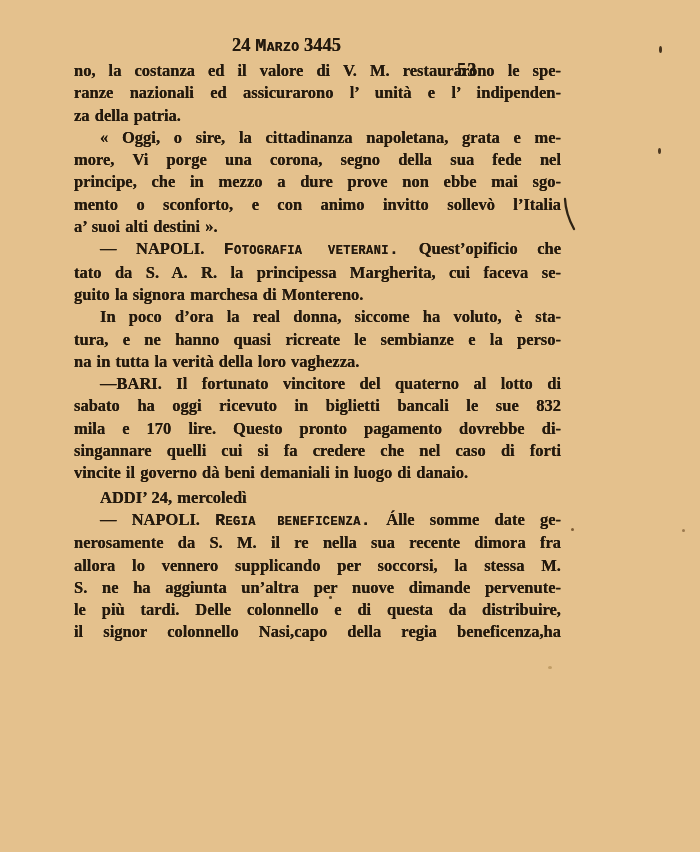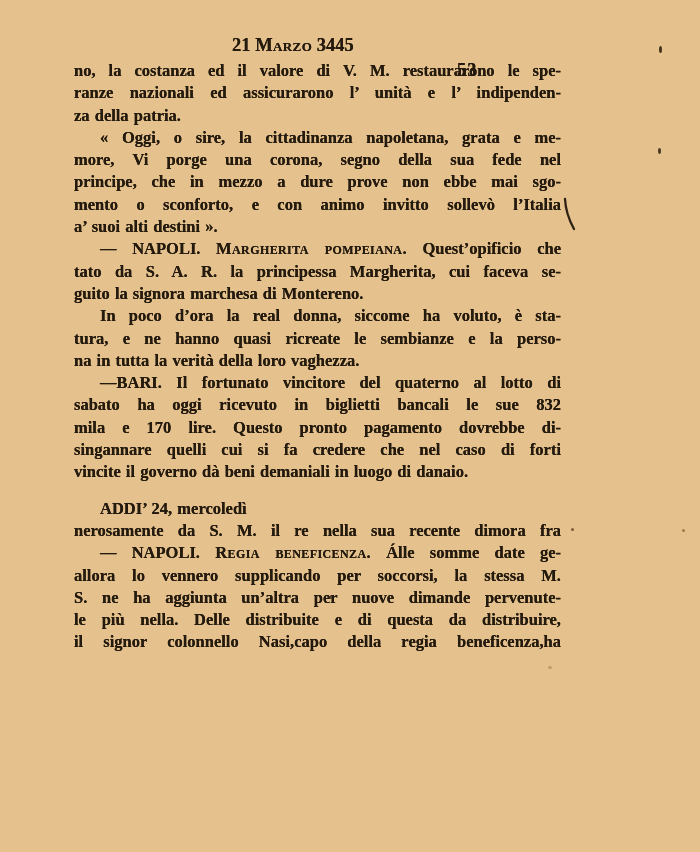--- a/index.html
+++ b/index.html
@@ -24,63 +24,63 @@
   
   .text-block {
     position: absolute; top: 60px; left: 74px; width: 487px;
     font-size: 16.5px; font-weight: 700; line-height: 22.3px;
     text-shadow: 0 0 0.45px currentColor;
     word-spacing: 1px;
   }
   .line { white-space: nowrap; }
   .line.fill { white-space: normal; text-align: justify; text-align-last: justify; }
   .line.ind { padding-left: 26px; }
-  .line.gap { margin-top: 14px; }
-  .sc { font-variant: small-caps; letter-spacing: 0.4px; }
+  .line.gap { margin-top: 2px; }
+  .sc { font-variant: small-caps; letter-spacing: 0.4px; font-family: Liberation Mono, monospace; }
 
   
   .speck { position: absolute; border-radius: 50%; }
   .stroke-svg { position: absolute; }
 </style>
 </head>
 <body>
 
 <div class="page">
 
   <div class="header">
-    <div class="date"><span>21 </span><span class="sc">Marzo</span><span> 3445</span></div>
+    <div class="date"><span>24 </span><span class="sc">Marzo</span><span> 3445</span></div>
     <div class="pageno">53</div>
   </div>
 
   <div class="text-block">
       <div class="line fill"><span>no, la costanza ed il valore di V. M. restaurarono le spe-</span></div>
       <div class="line fill"><span>ranze nazionali ed assicurarono l’ unità e l’ indipenden-</span></div>
       <div class="line"><span>za della patria.</span></div>
       <div class="line ind fill"><span>« Oggi, o sire, la cittadinanza napoletana, grata e me-</span></div>
       <div class="line fill"><span>more, Vi porge una corona, segno della sua fede nel</span></div>
       <div class="line fill"><span>principe, che in mezzo a dure prove non ebbe mai sgo-</span></div>
       <div class="line fill"><span>mento o sconforto, e con animo invitto sollevò l’Italia</span></div>
       <div class="line"><span>a’ suoi alti destini ».</span></div>
-      <div class="line ind fill"><span>— NAPOLI. </span><span class="sc">Margherita pompeiana.</span><span> Quest’opificio che</span></div>
+      <div class="line ind fill"><span>— NAPOLI. </span><span class="sc">Fotografia veterani.</span><span> Quest’opificio che</span></div>
       <div class="line fill"><span>tato da S. A. R. la principessa Margherita, cui faceva se-</span></div>
       <div class="line"><span>guito la signora marchesa di Montereno.</span></div>
       <div class="line ind fill"><span>In poco d’ora la real donna, siccome ha voluto, è sta-</span></div>
       <div class="line fill"><span>tura, e ne hanno quasi ricreate le sembianze e la perso-</span></div>
       <div class="line"><span>na in tutta la verità della loro vaghezza.</span></div>
       <div class="line ind fill"><span>—BARI. Il fortunato vincitore del quaterno al lotto di</span></div>
       <div class="line fill"><span>sabato ha oggi ricevuto in biglietti bancali le sue 832</span></div>
       <div class="line fill"><span>mila e 170 lire. Questo pronto pagamento dovrebbe di-</span></div>
       <div class="line fill"><span>singannare quelli cui si fa credere che nel caso di forti</span></div>
       <div class="line"><span>vincite il governo dà beni demaniali in luogo di danaio.</span></div>
       <div class="line ind gap"><span>ADDI’ 24, mercoledì</span></div>
+      <div class="line ind fill"><span>— NAPOLI. </span><span class="sc">Regia beneficenza.</span><span> Álle somme date ge-</span></div>
       <div class="line fill"><span>nerosamente da S. M. il re nella sua recente dimora fra</span></div>
-      <div class="line ind fill"><span>— NAPOLI. </span><span class="sc">Regia beneficenza.</span><span> Álle somme date ge-</span></div>
       <div class="line fill"><span>allora lo vennero supplicando per soccorsi, la stessa M.</span></div>
       <div class="line fill"><span>S. ne ha aggiunta un’altra per nuove dimande pervenute-</span></div>
-      <div class="line fill"><span>le più nella. Delle distribuite e di questa da distribuire,</span></div>
+      <div class="line fill"><span>le più tardi. Delle colonnello e di questa da distribuire,</span></div>
       <div class="line fill"><span>il signor colonnello Nasi,capo della regia beneficenza,ha</span></div>
     </div>
 
   <svg class="stroke-svg" style="left:562px; top:197px;" width="16" height="36" viewBox="0 0 16 36">
     <path d="M3,2 C3.5,12 6.5,22 12,32" fill="none" stroke="#241a0e" stroke-width="2.3" stroke-linecap="round" opacity="0.95"></path>
   </svg>
 
 <div class="speck" style="left: 659px; top: 46px; width: 3px; height: 7px; background: rgb(61, 43, 22); opacity: 0.95;"></div>
     <div class="speck" style="left: 658px; top: 148px; width: 3px; height: 6px; background: rgb(61, 43, 22); opacity: 0.9;"></div>
     <div class="speck" style="left: 571px; top: 528px; width: 3px; height: 3px; background: rgb(106, 74, 36); opacity: 0.85;"></div>

